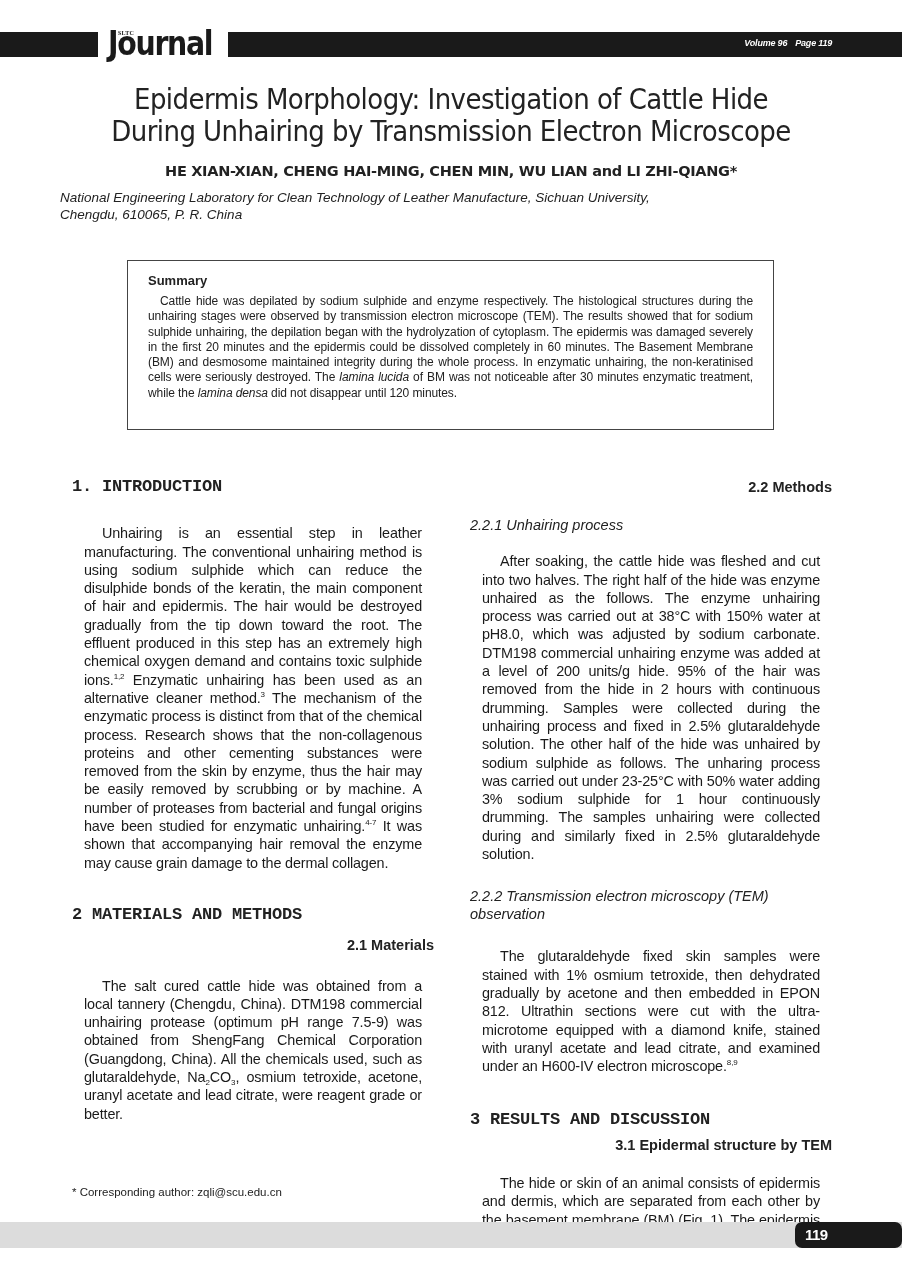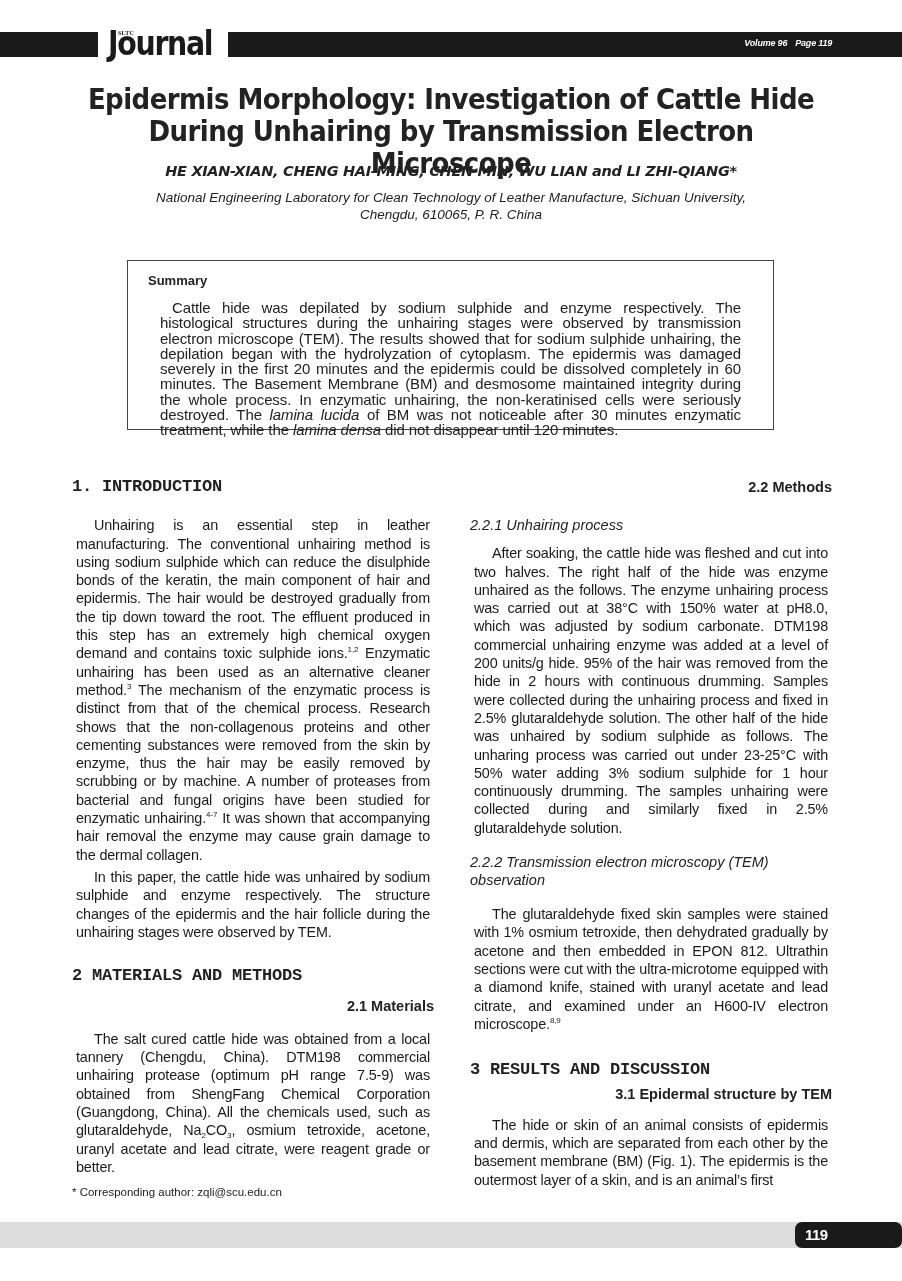--- a/index.html
+++ b/index.html
@@ -5,33 +5,33 @@
     html, body { margin:0; padding:0; background:#ffffff; }
     body { width:902px; height:1281px; position:relative; overflow:hidden; color:#1a1a1a; font-family:"Liberation Sans", sans-serif; }
     .topbar-left { position:absolute; left:0; top:32px; width:98px; height:25px; background:#1a1a1a; }
     .topbar-right { position:absolute; left:228px; top:32px; width:674px; height:25px; background:#1a1a1a; }
     .logo { position:absolute; left:104px; top:22px; width:120px; height:44px; }
     .logo .sltc { position:absolute; left:14px; top:8px; font-family:"Liberation Serif", serif; font-size:6px; font-weight:bold; letter-spacing:0.2px; color:#1a1a1a; }
     .logo .word { position:absolute; left:4px; top:2px; font-family:"DejaVu Sans", sans-serif; font-size:33px; font-weight:bold; letter-spacing:-1.5px; color:#1a1a1a; transform:scaleX(0.86); transform-origin:left top; }
     .volpage { position:absolute; right:70px; top:38px; font-size:9px; font-style:italic; font-weight:bold; color:#ffffff; letter-spacing:-0.2px; }
     .volpage span + span { margin-left:8px; }
 
-    .title { position:absolute; left:40px; width:822px; top:84px; text-align:center; font-family:"DejaVu Sans", sans-serif; font-weight:bold; font-size:28px; line-height:32px; letter-spacing:-0.6px; color:#222; }
+    .title { position:absolute; left:40px; width:822px; top:84px; text-align:center; font-family:"DejaVu Sans", sans-serif; font-weight:normal; font-size:28px; line-height:32px; letter-spacing:-0.6px; color:#222; }
     .title div { transform:scaleX(0.93); }
-    .authors { position:absolute; left:40px; width:822px; top:163px; text-align:center; font-family:"DejaVu Sans", sans-serif; font-weight:bold; font-size:14.5px; letter-spacing:-0.3px; color:#222;font-style:italic; }
-    .affil { position:absolute; left:60px; width:782px; top:189px; text-align:center; font-style:italic; font-size:13.5px; line-height:17px; color:#222; }
+    .authors { position:absolute; left:40px; width:822px; top:163px; text-align:center; font-family:"DejaVu Sans", sans-serif; font-weight:bold; font-size:14.5px; letter-spacing:-0.3px; color:#222; }
+    .affil { position:absolute; left:60px; width:782px; top:189px; text-align:left; font-style:italic; font-size:13.5px; line-height:17px; color:#222; }
 
     .summary { position:absolute; left:127px; top:260px; width:647px; height:170px; border:1px solid #444; box-sizing:border-box; padding:12px 20px 12px 20px; }
     .summary h3 { margin:0 0 6px 0; font-size:13px; font-weight:bold; color:#222; }
-    .summary p { margin:12px; font-size:15px; line-height:15.3px; text-align:justify; text-indent:12px; color:#222; letter-spacing:-0.1px; }
+    .summary p { margin:0; font-size:12px; line-height:15.3px; text-align:justify; text-indent:12px; color:#222; letter-spacing:-0.1px; }
 
     .col { position:absolute; top:478px; width:362px; font-size:14.4px; line-height:18.3px; color:#1a1a1a; }
     .col.left { left:72px; }
     .col.right { left:470px; }
-    .col p { margin:4px; text-align:justify; text-indent:18px; letter-spacing:-0.15px; }
+    .col p { margin:12px; text-align:justify; text-indent:18px; letter-spacing:-0.15px; }
     .h1 { font-size:17px; font-weight:bold; margin:0; color:#222; letter-spacing:-0.2px;font-family:Liberation Mono, monospace; }
     .h2 { font-size:14.5px; font-weight:bold; margin:0; color:#222;text-align:right; }
     .h3i { font-size:14.5px; font-style:italic; margin:0; color:#222; line-height:18px; }
     sup { font-size:8px; line-height:0; vertical-align:6px; }
     sub { font-size:8px; line-height:0; vertical-align:-3px; }
 
     .footnote { position:absolute; left:72px; top:1186px; font-size:11.5px; color:#222; }
     .footer-bar { position:absolute; left:0; top:1222px; width:902px; height:26px; background:#dcdcdc; }
     .footer-page { position:absolute; left:795px; top:1222px; width:107px; height:26px; background:#1a1a1a; color:#fff; font-weight:bold; font-size:15px; line-height:26px; padding-left:10px; box-sizing:border-box; letter-spacing:-0.5px;border-radius:7px; }
   </style>
@@ -60,21 +60,20 @@
 
 <div class="summary">
   <h3>Summary</h3>
   <p><span>Cattle hide was depilated by sodium sulphide and enzyme respectively. The histological structures during the unhairing stages were observed by transmission electron microscope (TEM). The results showed that for sodium sulphide unhairing, the depilation began with the hydrolyzation of cytoplasm. The epidermis was damaged severely in the first 20 minutes and the epidermis could be dissolved completely in 60 minutes. The Basement Membrane (BM) and desmosome maintained integrity during the whole process. In enzymatic unhairing, the non-keratinised cells were seriously destroyed. The </span><i>lamina lucida</i><span> of BM was not noticeable after 30 minutes enzymatic treatment, while the </span><i>lamina densa</i><span> did not disappear until 120 minutes.</span></p>
 </div>
 
 <div class="col left">
   <div class="h1">1. INTRODUCTION</div>
   <div style="height:16px"></div>
   <p><span>Unhairing is an essential step in leather manufacturing. The conventional unhairing method is using sodium sulphide which can reduce the disulphide bonds of the keratin, the main component of hair and epidermis. The hair would be destroyed gradually from the tip down toward the root. The effluent produced in this step has an extremely high chemical oxygen demand and contains toxic sulphide ions.</span><sup>1,2</sup><span> Enzymatic unhairing has been used as an alternative cleaner method.</span><sup>3</sup><span> The mechanism of the enzymatic process is distinct from that of the chemical process. Research shows that the non-collagenous proteins and other cementing substances were removed from the skin by enzyme, thus the hair may be easily removed by scrubbing or by machine. A number of proteases from bacterial and fungal origins have been studied for enzymatic unhairing.</span><sup>4-7</sup><span> It was shown that accompanying hair removal the enzyme may cause grain damage to the dermal collagen.</span></p>
-  <p>In this paper, the cattle hide was unhaired by sodium sulphide and enzyme respectively. The structure changes of the epidermis and the hair follicle during the unhairing stages were observed by TEM.</p>
   <div style="height:22px"></div>
   <div class="h1">2 MATERIALS AND METHODS</div>
   <div style="height:12px"></div>
   <div class="h2">2.1 Materials</div>
   <div style="height:10px"></div>
   <p><span>The salt cured cattle hide was obtained from a local tannery (Chengdu, China). DTM198 commercial unhairing protease (optimum pH range 7.5-9) was obtained from ShengFang Chemical Corporation (Guangdong, China). All the chemicals used, such as glutaraldehyde, Na</span><sub>2</sub><span>CO</span><sub>3</sub><span>, osmium tetroxide, acetone, uranyl acetate and lead citrate, were reagent grade or better.</span></p>
 </div>
 
 <div class="col right">
   <div class="h2">2.2 Methods</div>

